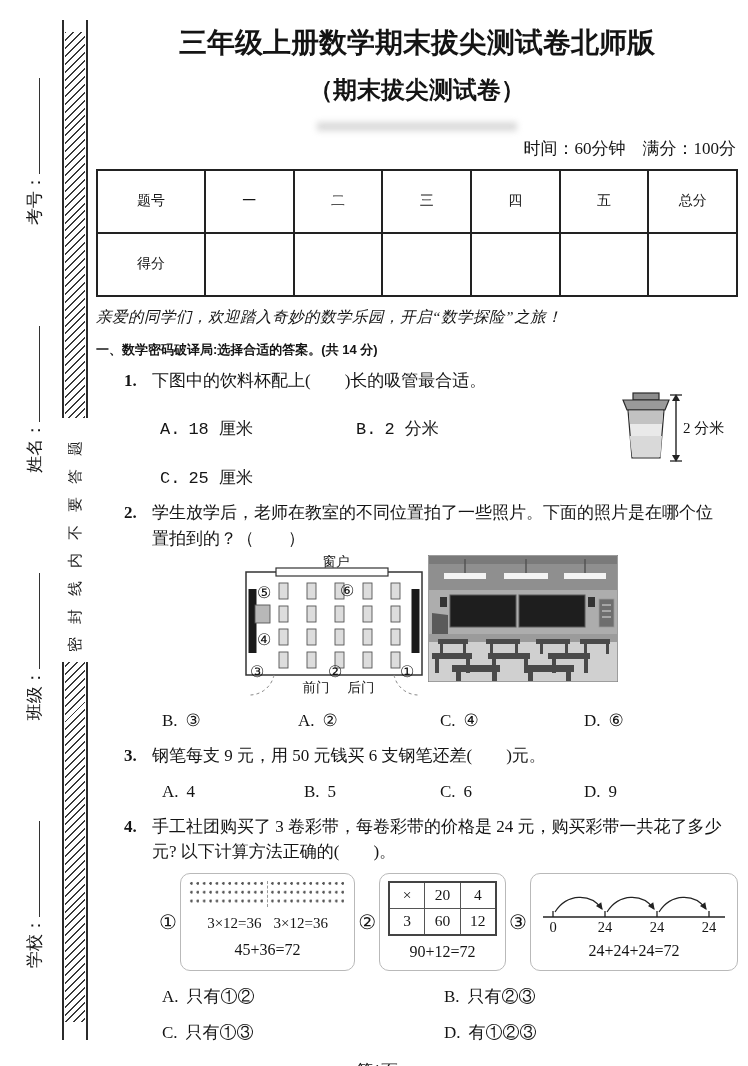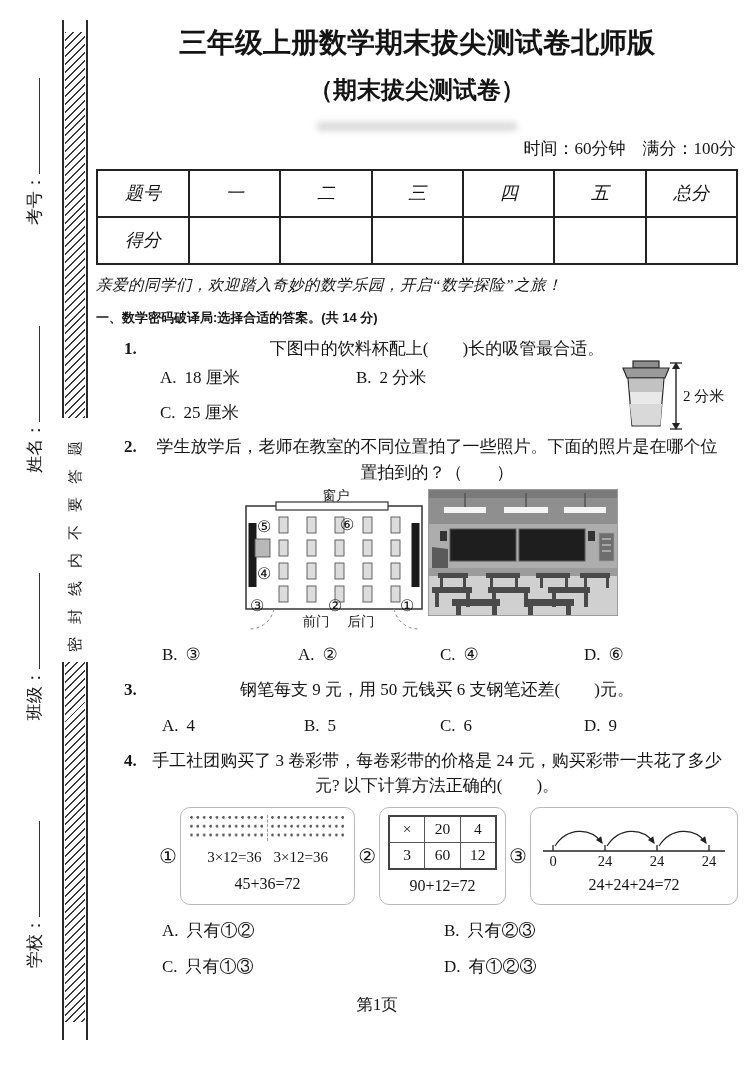--- a/index.html
+++ b/index.html
@@ -20,32 +20,32 @@
   .side-fields .blank{display:inline-block;width:96px;border-bottom:1.4px solid #333;height:1em;vertical-align:baseline;}
   
   .content{position:absolute;left:96px;top:0;width:642px;}
   .title{font-family:Liberation Serif, serif;font-weight:bold;
       font-size:28px;line-height:1.2;text-align:center;margin-top:26px;white-space:nowrap;}
   .subtitle{font-family:"Liberation Sans","DejaVu Sans",sans-serif;font-weight:bold;
       font-size:24px;text-align:center;margin-top:14px;}
   .smudge{width:200px;height:9px;background:#b5b5b5;margin:16px auto 0;filter:blur(3px);opacity:.5;}
   .meta{font-size:17px;text-align:right;margin-top:6px;padding-right:2px;}
   table.score{width:100%;border-collapse:collapse;margin-top:9px;table-layout:fixed;}
-  table.score td{border:2px solid #222;height:37px;text-align:center;font-size:18px;padding:4px;font-style:italic;}
+  table.score td{border:2px solid #222;height:37px;text-align:center;font-size:14px;padding:12px;}
   table.score td.first{width:82px;}
   .intro{font-size:15.5px;font-style:italic;margin-top:10px;letter-spacing:.5px;}
   .sec-heading{font-family:"Liberation Sans","DejaVu Sans",sans-serif;font-weight:bold;
       font-size:13px;margin-top:13px;}
   .q{margin-top:9px;font-size:17px;line-height:1.5;}
   .qrow{display:flex;margin-left:28px;}
   .qnum{width:28px;font-weight:bold;flex:0 0 28px;}
-  .qtext{flex:1;max-width:570px;text-align:center;}
+  .qtext{flex:1;max-width:570px;}
   
   .q1-wrap{position:relative;}
-  .q1-opts{display:grid;grid-template-columns:196px auto;row-gap:9px;margin:4px 0 0 64px;width:360px;}
+  .q1-opts{display:grid;grid-template-columns:196px auto;row-gap:23px;margin:24px 0 0 64px;width:360px;font-family:Liberation Mono, monospace;}
   .opt .olabel{margin-right:8px;}
   .cup-fig{position:absolute;right:6px;top:22px;}
   
   .q2-figs{display:flex;align-items:flex-start;margin:4px 0 0 144px;}
   
   .opt-row{display:flex;margin:11px 0 0 66px;}
   .opt-row .opt{flex:0 0 auto;}
   .opt-row .w1{width:142px;}.opt-row .w2{width:136px;}.opt-row .w3{width:144px;}
   
   .methods{display:flex;align-items:stretch;margin:8px 0 0 60px;}

